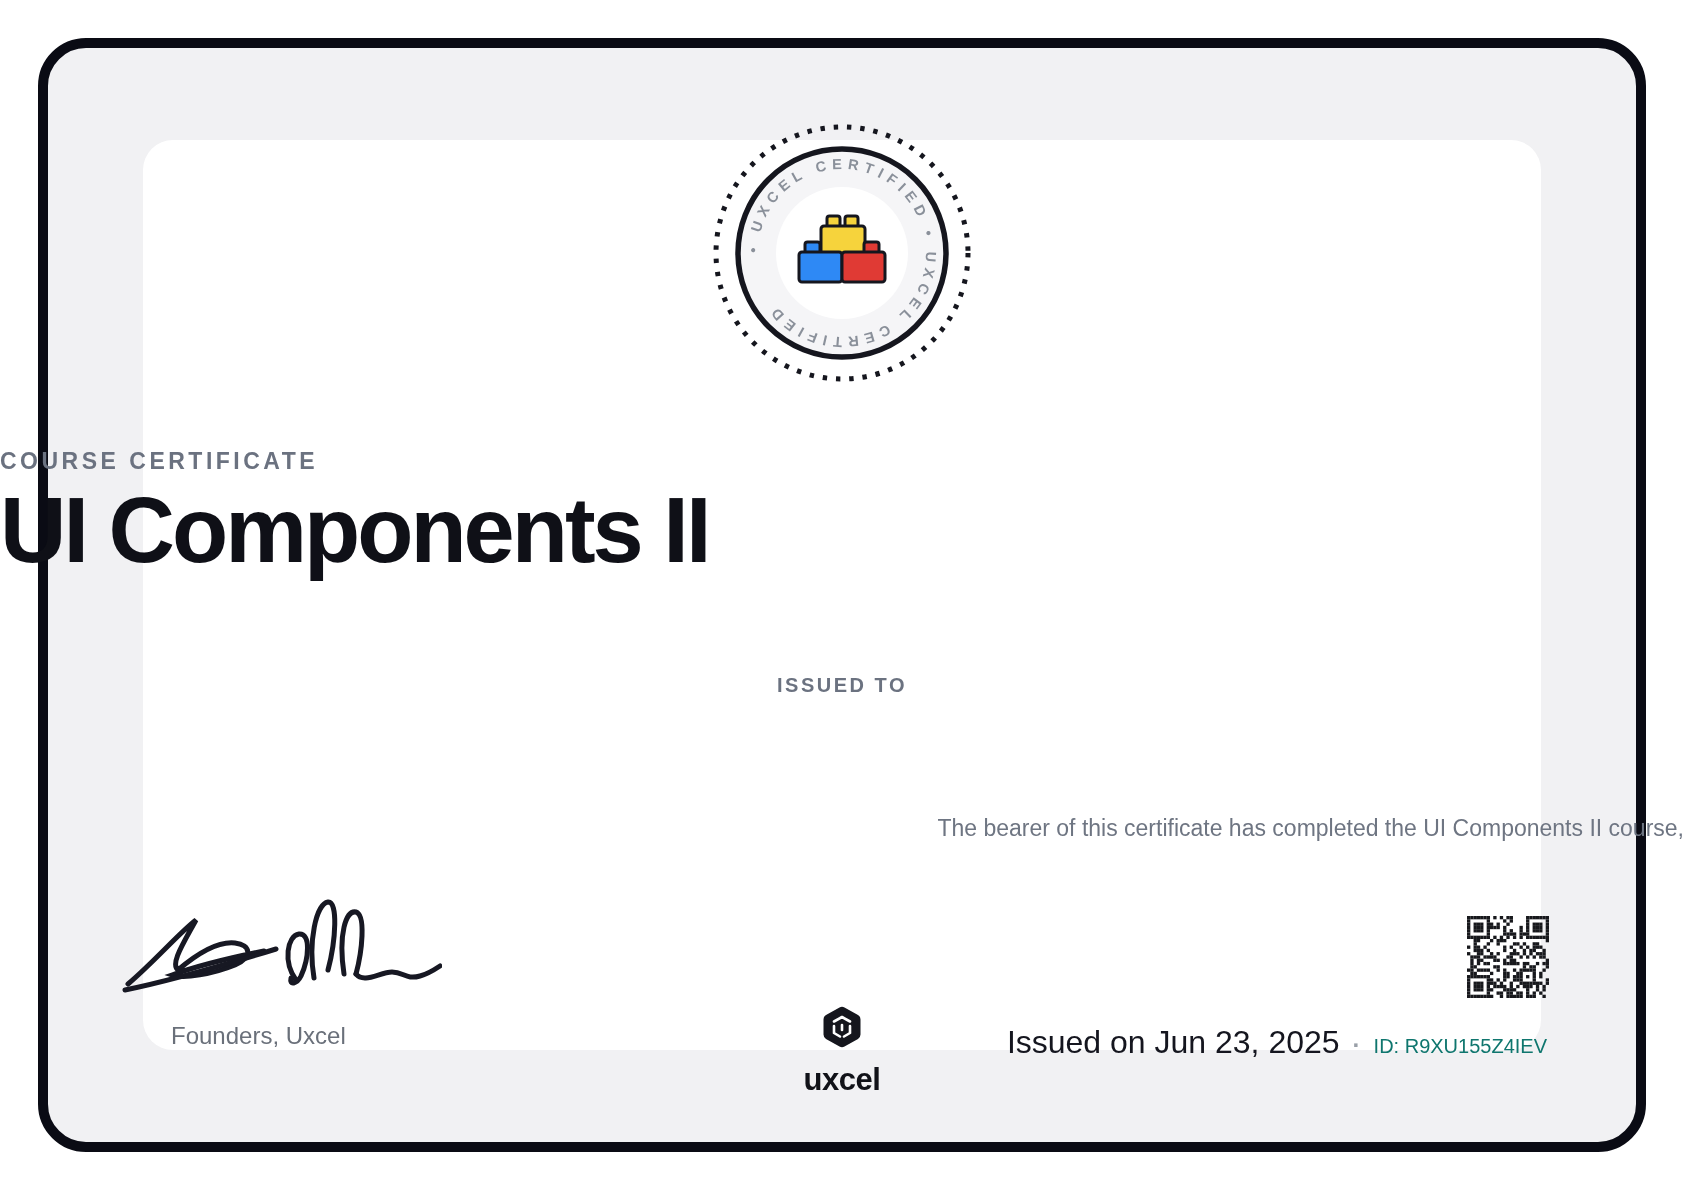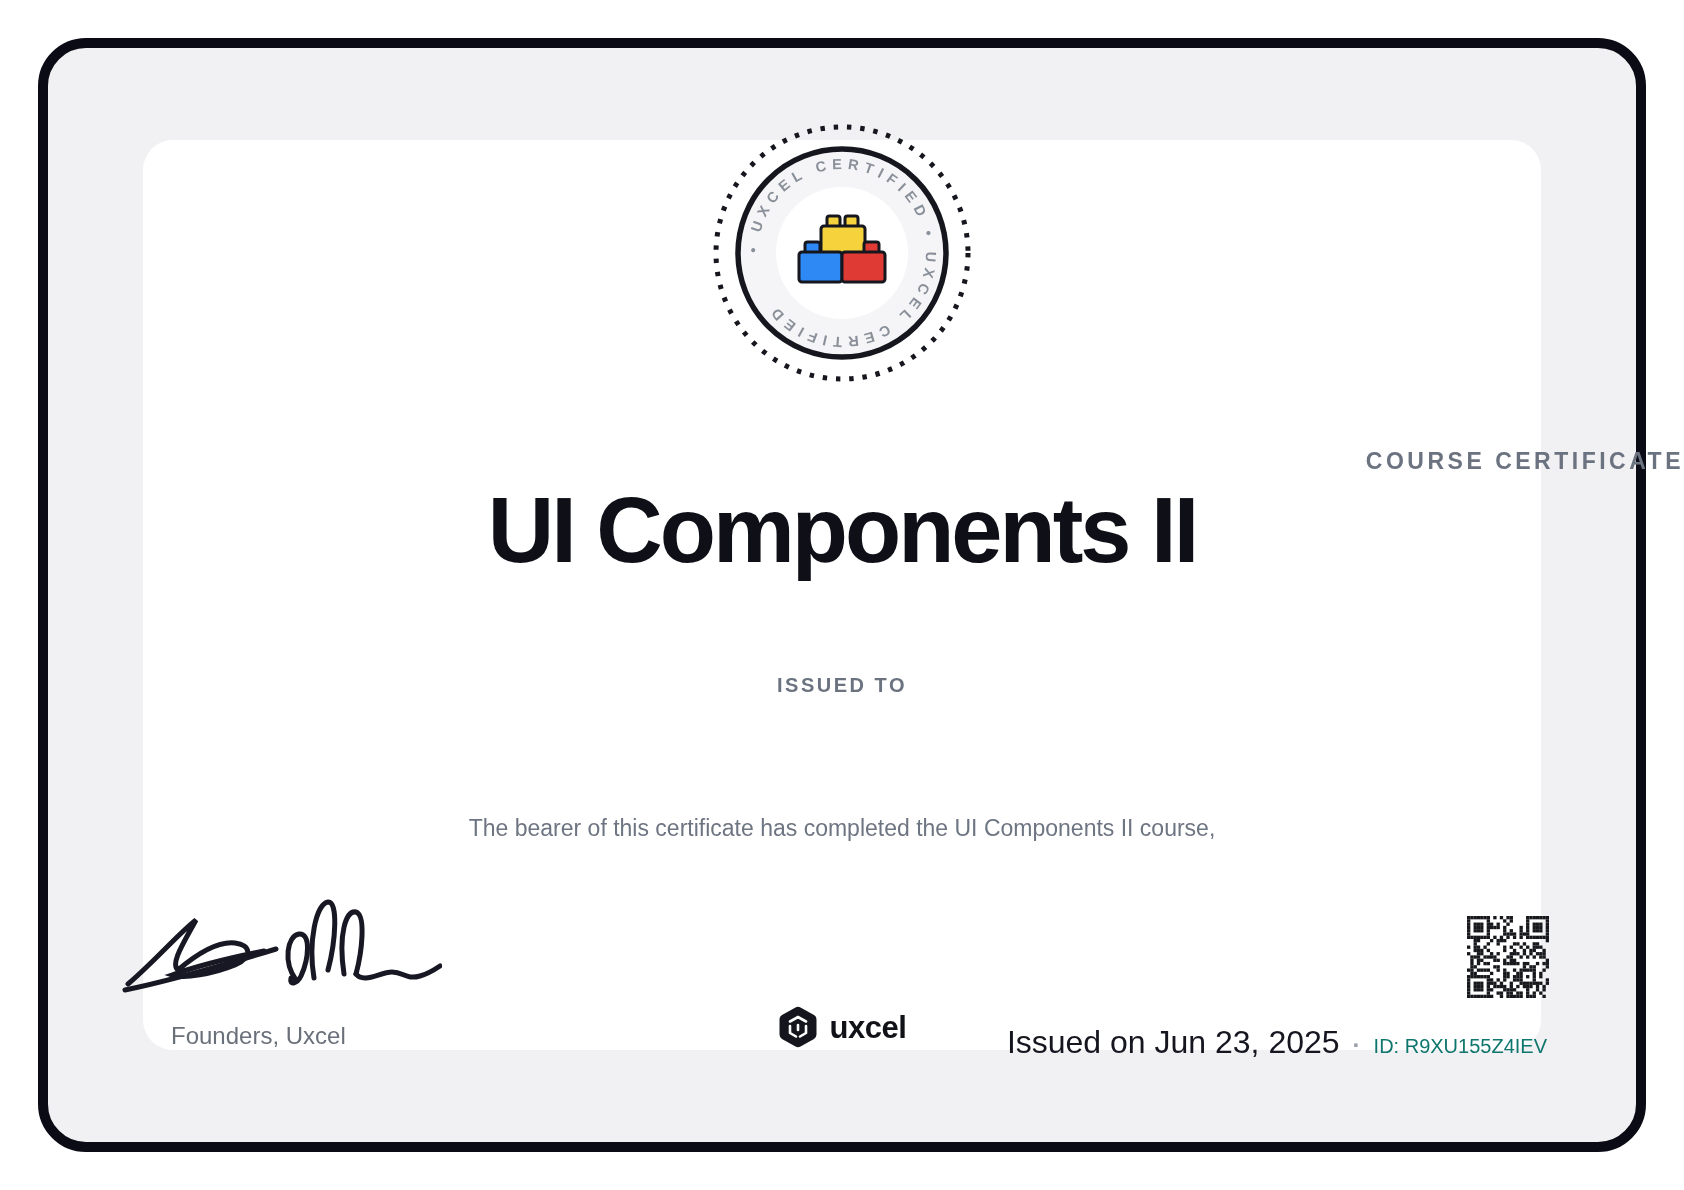--- a/index.html
+++ b/index.html
@@ -11,47 +11,47 @@
   .frame {
     position:absolute; left:38px; top:38px; right:38px; bottom:38px;
     border:10px solid #0a0b14; border-radius:48px; background:#f1f1f3;
   }
   .panel {
     position:absolute; left:95px; top:92px; right:95px; bottom:92px;
     border-radius:30px; background:#ffffff;
   }
   .badge-wrap { position:absolute; left:0; right:0; top:118px; display:flex; justify-content:center; }
   .kicker {
-    position:absolute; left:0; right:0; top:448px; text-align:right;
+    position:absolute; left:0; right:0; top:448px; text-align:left;
     font-size:23px; font-weight:700; letter-spacing:3.5px; color:#6b7280;
   }
   .title {
-    position:absolute; left:0; right:0; top:478px; text-align:center;
+    position:absolute; left:0; right:0; top:478px; 
     font-size:92px; font-weight:700; letter-spacing:-3px; color:#0f1017;
   }
   .issued-to {
     position:absolute; left:0; right:0; top:674px; text-align:center;
     font-size:20px; font-weight:700; letter-spacing:2.5px; color:#6b7280;
   }
   .recipient {
     position:absolute; left:0; right:0; top:722px; text-align:center;
     font-size:41px; font-weight:700; letter-spacing:-0.5px; color:#14151d;
   }
   .description {
-    position:absolute; left:0; right:0; top:810px; text-align:center;
+    position:absolute; left:0; right:0; top:810px; text-align:right;
     font-size:23px; line-height:36px; color:#6e7582;
   }
   .signatures { position:absolute; left:122px; top:890px; }
   .founders {
     position:absolute; left:137px; top:1022px;
     font-size:24px; color:#6a707a;margin-left:34px;
   }
   .brand {
     position:absolute; left:0; right:0; top:1006px;
-    display:flex; justify-content:center; align-items:center; gap:12px;
+    display:flex; justify-content:flex-start; align-items:center; gap:12px;flex-direction:column;
   }
   .brand-name { font-size:31px; font-weight:700; letter-spacing:-0.5px; color:#111218; }
   .footer-right {
     position:absolute; right:137px; top:1024px;
     display:flex; align-items:baseline; gap:13px; white-space:nowrap;
   }
   .issued-on { font-size:32px; color:#15161f; }
   .dot-sep { font-size:24px; color:#9aa0a8; font-weight:700; }
   .cert-id { font-size:20px; color:#0f766e; }
   .qr { position:absolute; right:135px; top:916px; width:82px; height:82px; }

